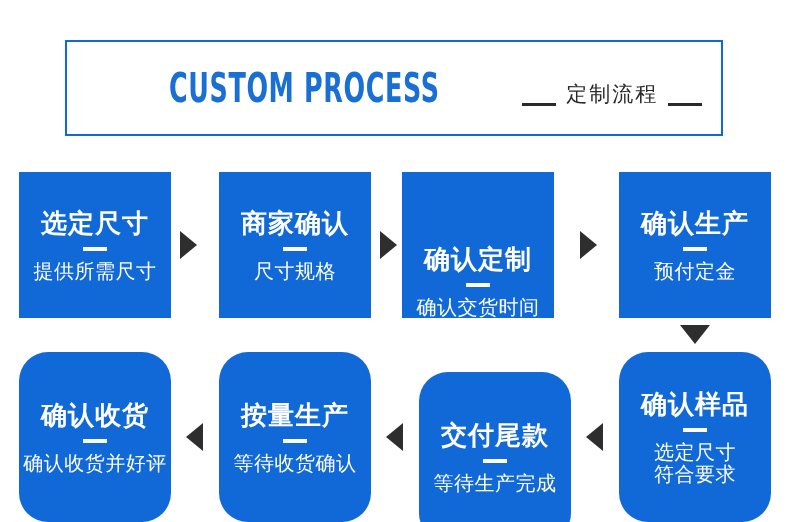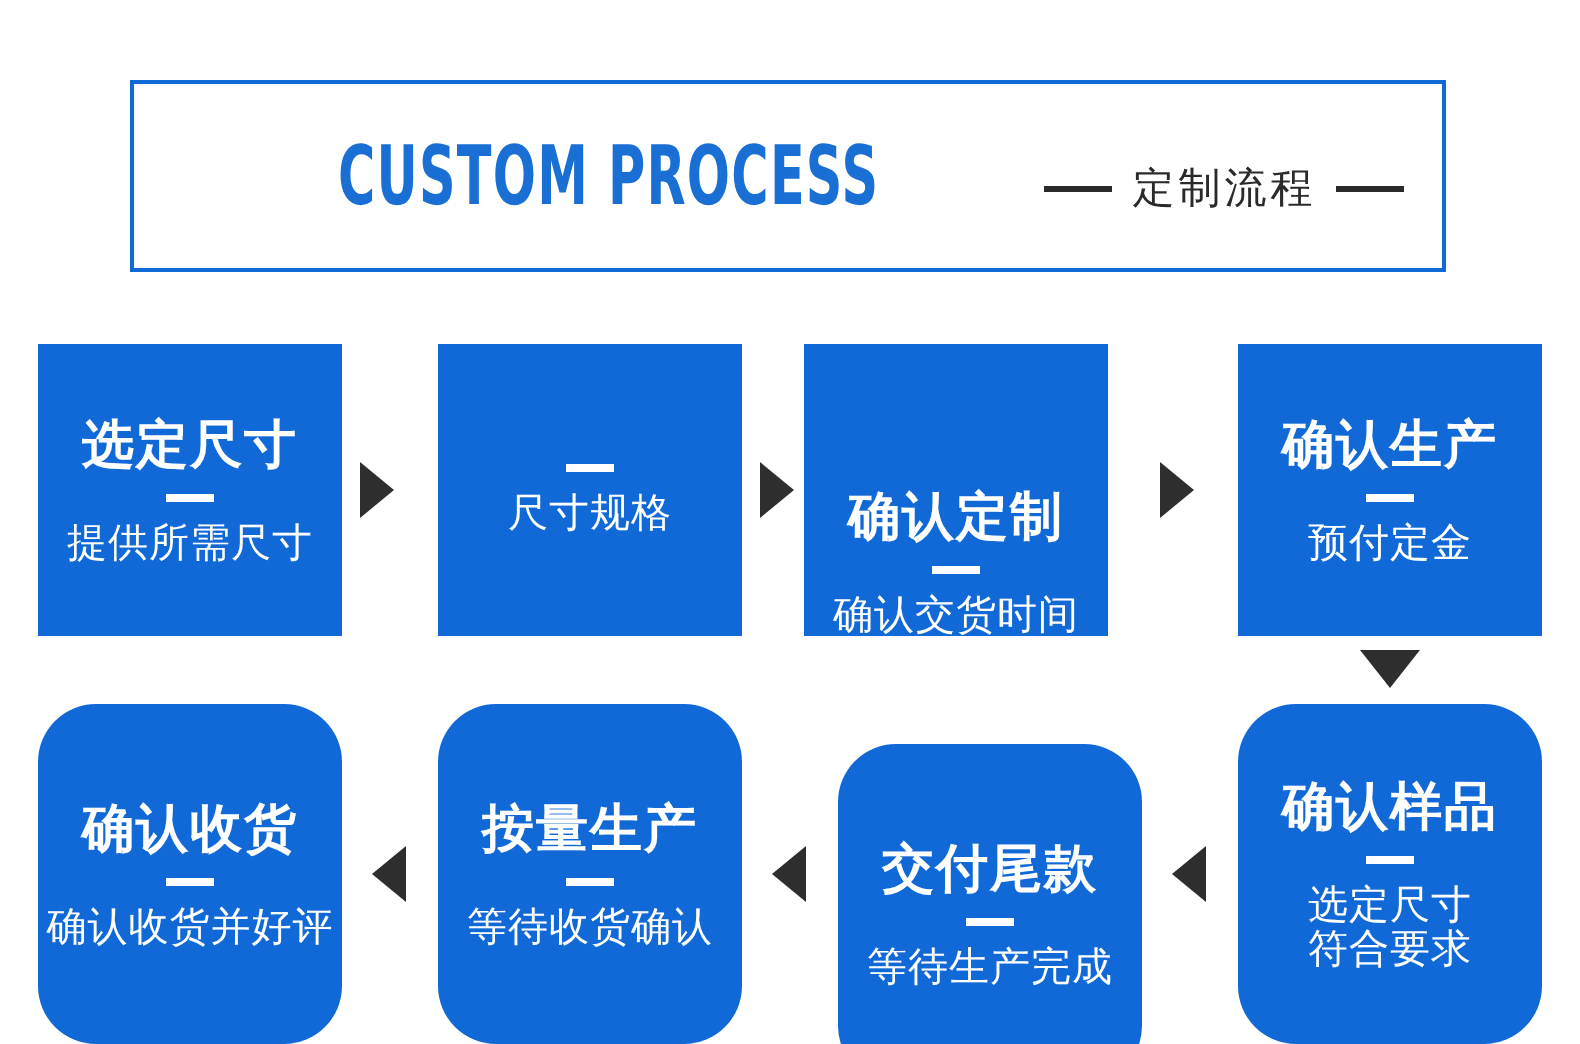--- a/index.html
+++ b/index.html
@@ -35,21 +35,21 @@
     line-height: 44px;
     font-weight: bold;
     letter-spacing: 1px;
     transform: scaleX(0.62);
     transform-origin: center center;
     white-space: nowrap;
     font-family: "DejaVu Sans", "Liberation Sans", sans-serif;
   }
   .header-sub-row {
     display: flex;
-    align-items: center;
+    align-items: flex-end;
     gap: 10px;
     margin-top: 12px;
   }
   .header-rule {
     display: block;
     width: 34px;
     height: 3px;
     background: #2a2a2a;
   }
   .header-subtitle {
@@ -134,20 +134,21 @@
 
 <div class="flow-box row1" style="left:19px;">
   <div class="box-title">选定尺寸</div>
   <div class="box-divider"></div>
   <div class="box-desc">
     <span class="desc-line">提供所需尺寸</span>
   </div>
 </div>
 
 <div class="flow-box row1" style="left:219px;">
+  <div class="box-title">商家确认</div>
   <div class="box-divider"></div>
   <div class="box-desc">
     <span class="desc-line">尺寸规格</span>
   </div>
 </div>
 
 <div class="flow-box row1" style="left:402px;justify-content:flex-end;">
   <div class="box-title">确认定制</div>
   <div class="box-divider"></div>
   <div class="box-desc">

